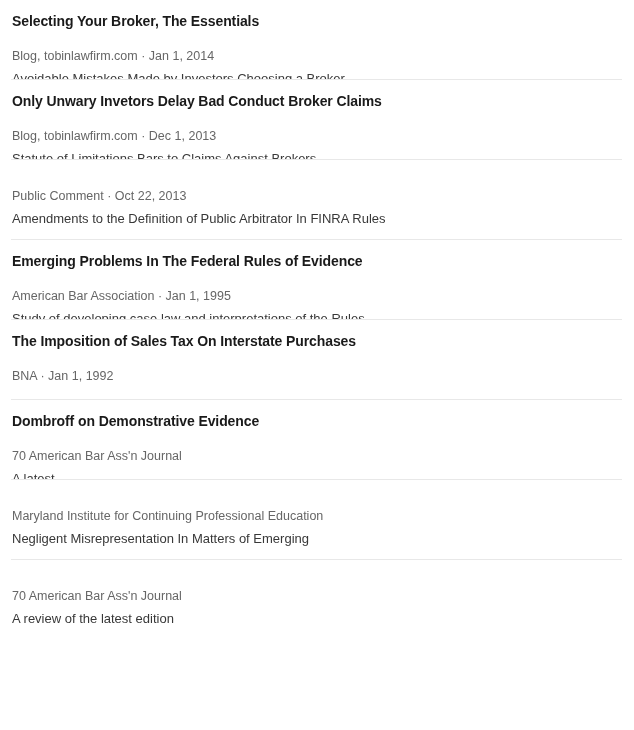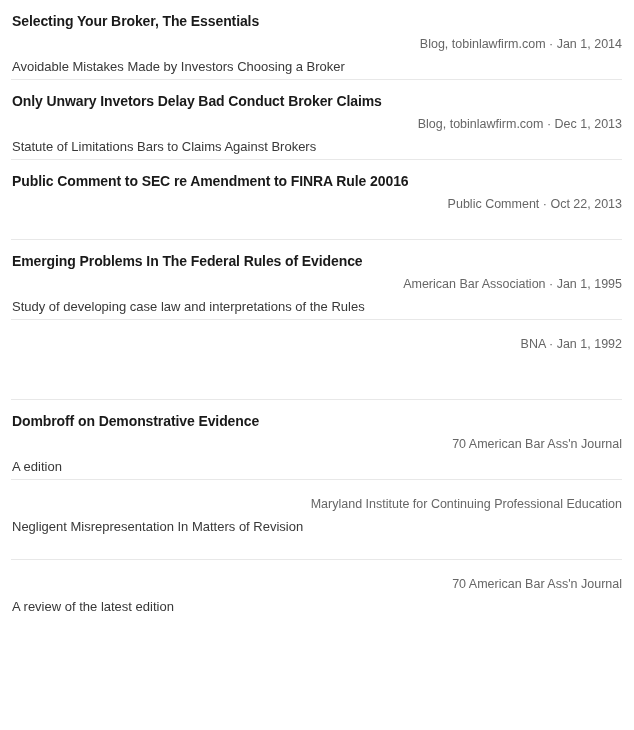--- a/index.html
+++ b/index.html
@@ -28,24 +28,23 @@
     font-size: 14px;
     font-weight: 700;
     line-height: 20px;
     letter-spacing: -0.1px;
     color: var(--title-color, #1a1a1a);
     white-space: nowrap;
   }
   .pub-meta {
     font-size: 12.5px;
     line-height: 19px;
-    margin-top: 4px;
+    margin-top: 16px;
     color: var(--meta-color, #666666);
     white-space: nowrap;
-    text-align: right;
   }
   .pub-desc {
     font-size: 13px;
     line-height: 18px;
     margin-top: 4px;
     color: var(--desc-color, #383838);
     white-space: nowrap;
   }
   .divider {
     position: absolute;
@@ -73,48 +72,49 @@
   </article>
 
   <article class="pub">
     <h3 class="pub-title">Only Unwary Invetors Delay Bad Conduct Broker Claims</h3>
     <div class="pub-meta">Blog, tobinlawfirm.com · Dec 1, 2013</div>
     <div class="pub-desc">Statute of Limitations Bars to Claims Against Brokers</div>
     <hr class="divider">
   </article>
 
   <article class="pub">
-    <h3 class="pub-title">Public Comment to SEC re Amendment to FINRA Rule 20016</h3>
     <div class="pub-meta">Public Comment · Oct 22, 2013</div>
+    <div class="pub-desc">Amendments to the Definition of Public Arbitrator In FINRA Rules</div>
     <hr class="divider">
   </article>
 
   <article class="pub">
     <h3 class="pub-title">Emerging Problems In The Federal Rules of Evidence</h3>
     <div class="pub-meta">American Bar Association · Jan 1, 1995</div>
     <div class="pub-desc">Study of developing case law and interpretations of the Rules</div>
     <hr class="divider">
   </article>
 
 
   <article class="pub">
+    <h3 class="pub-title">The Imposition of Sales Tax On Interstate Purchases</h3>
     <div class="pub-meta">BNA · Jan 1, 1992</div>
     <hr class="divider">
   </article>
 
   <article class="pub">
     <h3 class="pub-title">Dombroff on Demonstrative Evidence</h3>
     <div class="pub-meta">70 American Bar Ass'n Journal</div>
-    <div class="pub-desc">A edition</div>
+    <div class="pub-desc">A latest</div>
     <hr class="divider">
   </article>
 
   <article class="pub">
     <div class="pub-meta">Maryland Institute for Continuing Professional Education</div>
-    <div class="pub-desc">Negligent Misrepresentation In Matters of Revision</div>
+    <div class="pub-desc">Negligent Misrepresentation In Matters of Emerging</div>
     <hr class="divider">
   </article>
 
   <article class="pub">
     <div class="pub-meta">70 American Bar Ass'n Journal</div>
     <div class="pub-desc">A review of the latest edition</div>
 
   </article>
 
 </main>

